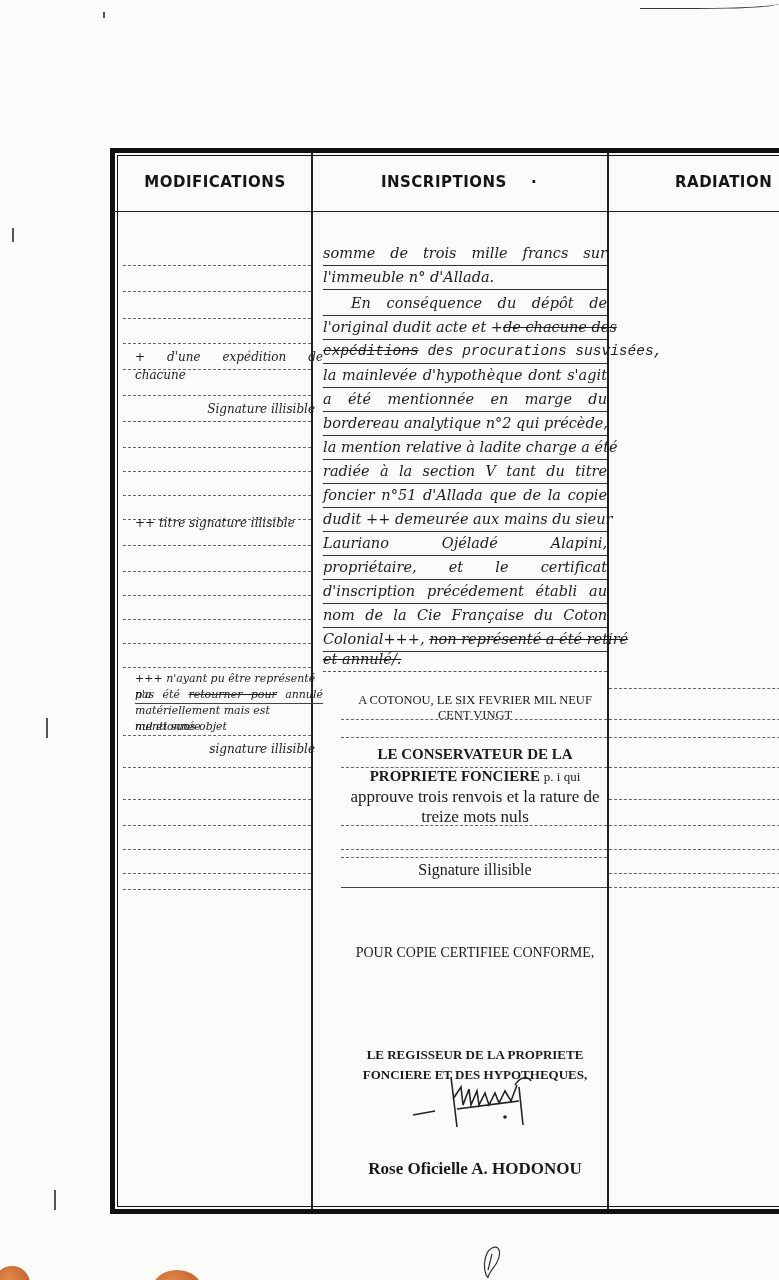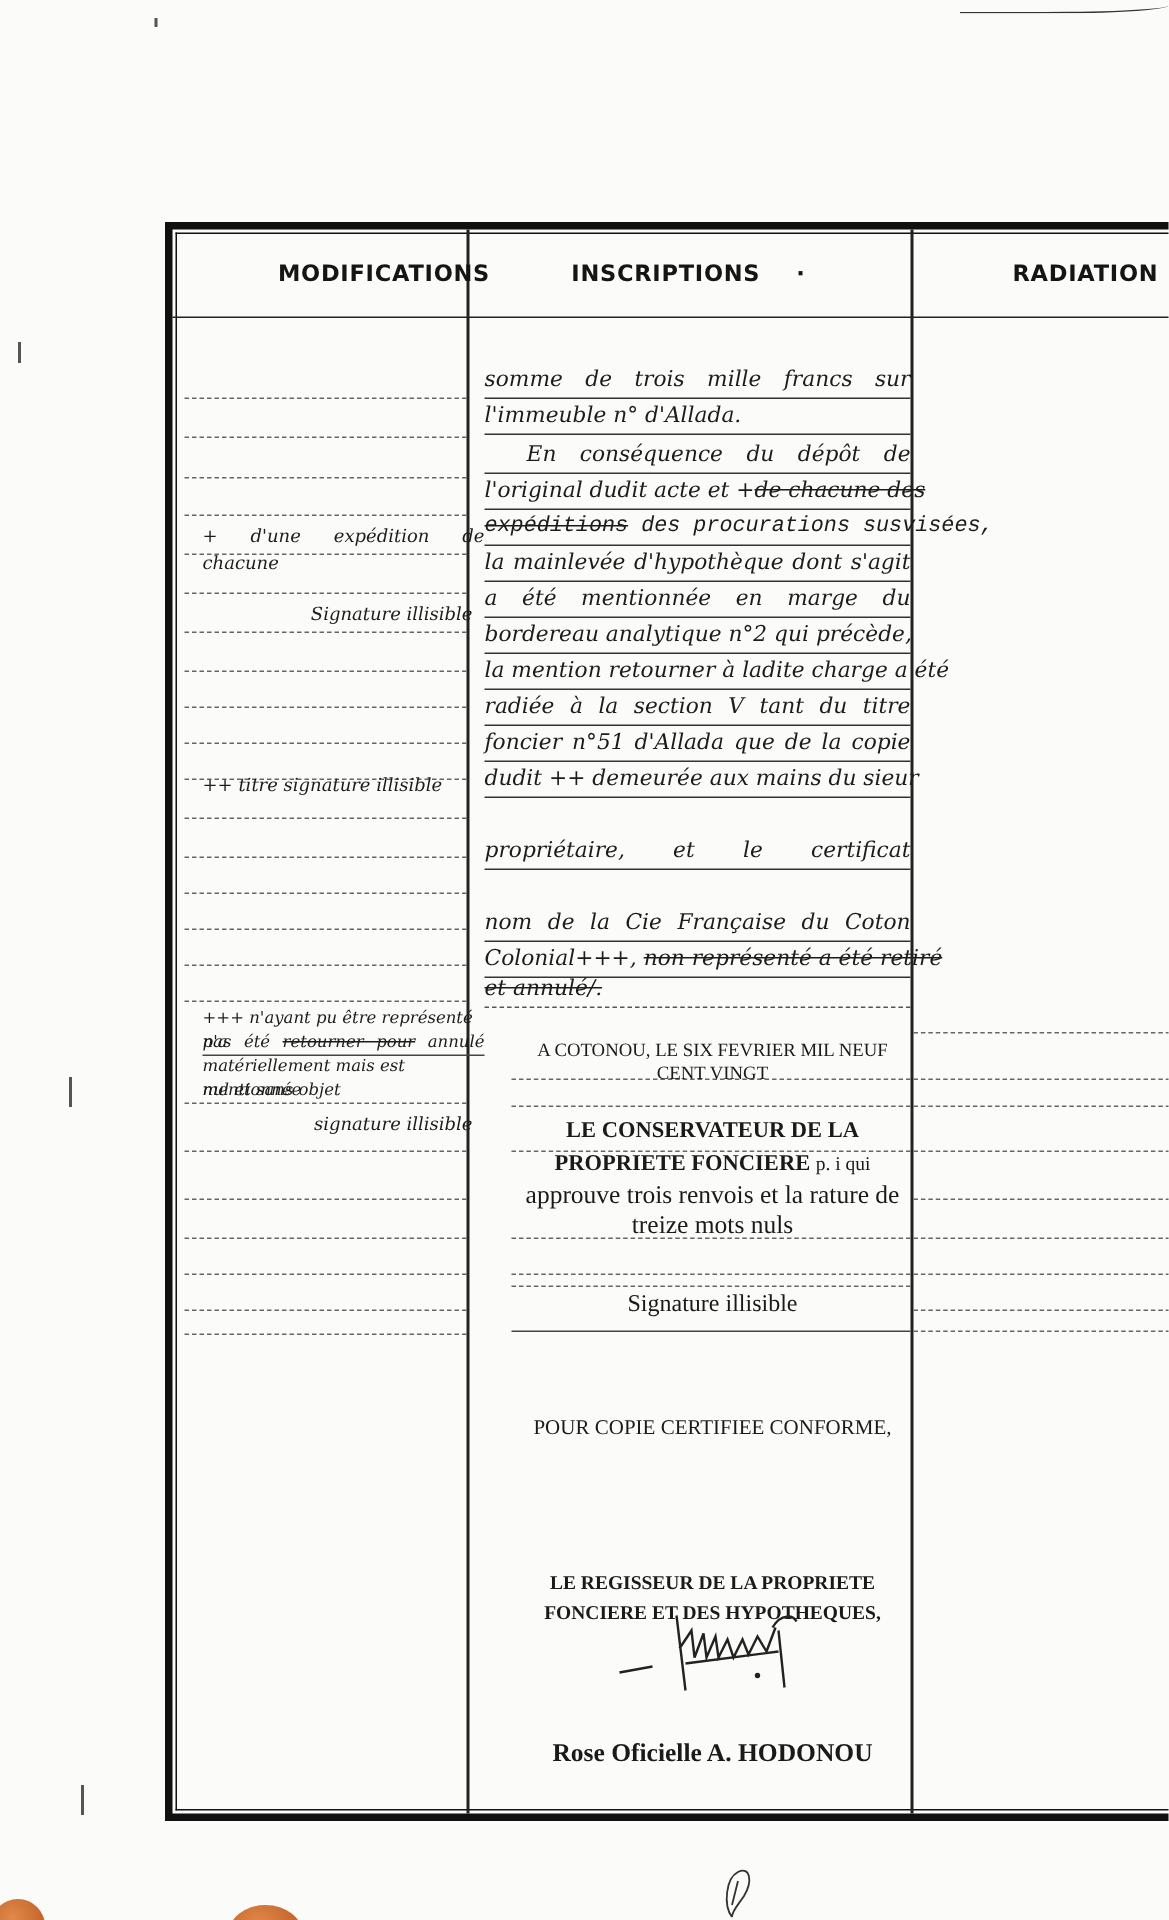--- a/index.html
+++ b/index.html
@@ -49,21 +49,21 @@
 <div class="speck" style="left:103px;top:12px;width:2px;height:6px;"></div>
 <div class="speck" style="left:12px;top:228px;width:2px;height:14px;"></div>
 <div class="speck" style="left:46px;top:718px;width:2px;height:20px;"></div>
 <div class="speck" style="left:54px;top:1190px;width:2px;height:20px;"></div>
 
 <div class="table">
   <div class="col-sep" style="left:196px;"></div>
   <div class="col-sep" style="left:492px;"></div>
 
   <div class="header-row">
-    <div class="hcell" style="left:0;width:200px;margin-left:41px;">MODIFICATIONS</div>
+    <div class="hcell" style="left:0;width:200px;">MODIFICATIONS</div>
     <div class="hcell" style="left:196px;width:296px;">
       <span>INSCRIPTIONS</span>
         <span style="margin-left:24px;">·</span>
     </div>
     <div class="hcell" style="left:492px;width:190px;justify-content:flex-start;padding-left:68px;">RADIATION</div>
   </div>
 
   <div class="rule" style="left:8px;width:188px;top:112px;"></div>
   <div class="rule" style="left:8px;width:188px;top:138px;"></div>
   <div class="rule" style="left:8px;width:188px;top:165px;"></div>
@@ -118,25 +118,27 @@
   <div class="mod-text" style="top:588px;text-align:right;padding-right:8px;box-sizing:border-box;">signature illisible</div>
 
   <div class="ins-line" style="top:88px;">somme de trois mille francs sur</div>
   <div class="ins-line left" style="top:112px;">l'immeuble n°      d'Allada.</div>
   <div class="ins-line" style="top:138px;padding-left:28px;width:256px;">En conséquence du dépôt de</div>
   <div class="ins-line" style="top:162px;"><span>l'original dudit acte et +</span><span class="strike">de chacune des</span></div>
   <div class="ins-line left" style="top:186px;font-family:Liberation Mono, monospace;"><span class="strike">expéditions</span><span> des procurations susvisées,</span></div>
   <div class="ins-line" style="top:210px;">la mainlevée d'hypothèque dont s'agit</div>
   <div class="ins-line" style="top:234px;">a été mentionnée en marge du</div>
   <div class="ins-line" style="top:258px;">bordereau analytique n°2 qui précède,</div>
-  <div class="ins-line" style="top:282px;">la mention retourner à ladite charge a été</div>
+  <div class="ins-line" style="top:282px;">la mention relative à ladite charge a été</div>
   <div class="ins-line" style="top:306px;">radiée à la section V tant du titre</div>
   <div class="ins-line" style="top:330px;">foncier n°51 d'Allada que de la copie</div>
   <div class="ins-line" style="top:354px;">dudit ++ demeurée aux mains du sieur</div>
+  <div class="ins-line" style="top:378px;">Lauriano Ojéladé Alapini,</div>
   <div class="ins-line" style="top:402px;">propriétaire, et le certificat</div>
+  <div class="ins-line" style="top:426px;">d'inscription précédement établi au</div>
   <div class="ins-line" style="top:450px;">nom de la Cie Française du Coton</div>
   <div class="ins-line left" style="top:474px;"><span>Colonial+++, </span><span class="strike">non représenté a été retiré</span></div>
   <div class="ins-line left" style="top:494px;border-bottom:1px dashed #555;"><span class="strike">et annulé/.</span></div>
 
   <div class="print" style="top:540px;font-size:12.5px;line-height:15px;">A COTONOU, LE SIX FEVRIER MIL NEUF CENT VINGT</div>
   <div class="print" style="top:590px;font-size:15px;font-weight:bold;line-height:22px;"><span>LE CONSERVATEUR DE LA PROPRIETE FONCIERE</span> <span style="font-weight:normal;font-size:13px;">p. i qui</span></div>
   <div class="print" style="top:634px;font-size:17px;line-height:20px;">approuve trois renvois et la rature de treize mots nuls</div>
   <div class="print" style="top:708px;font-size:16px;">Signature illisible</div>
   <div class="print" style="top:792px;font-size:14px;left:214px;width:292px;">POUR COPIE CERTIFIEE CONFORME,</div>
   <div class="print" style="top:868px;font-size:13px;font-weight:bold;line-height:20px;margin-top:24px;">LE REGISSEUR DE LA PROPRIETE FONCIERE ET DES HYPOTHEQUES,</div>

